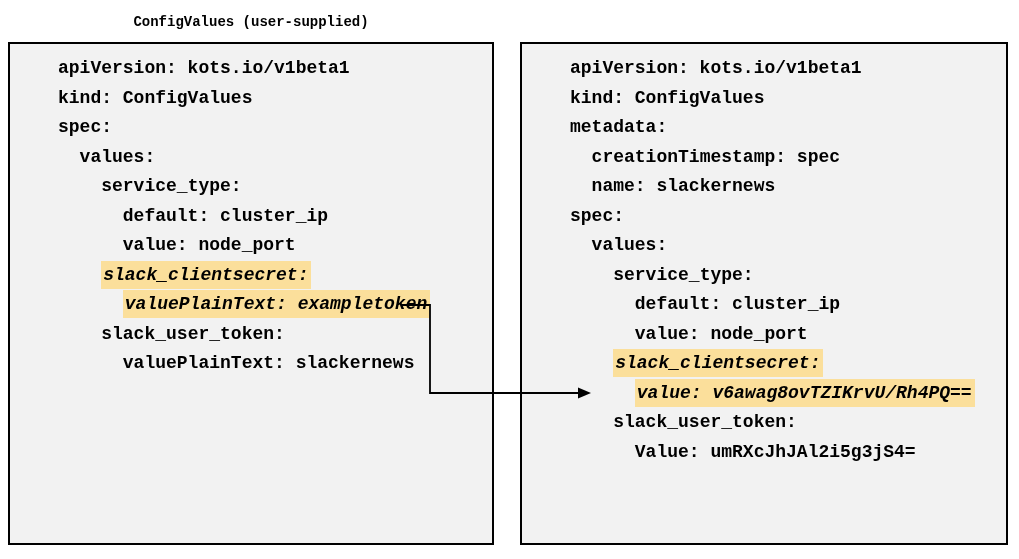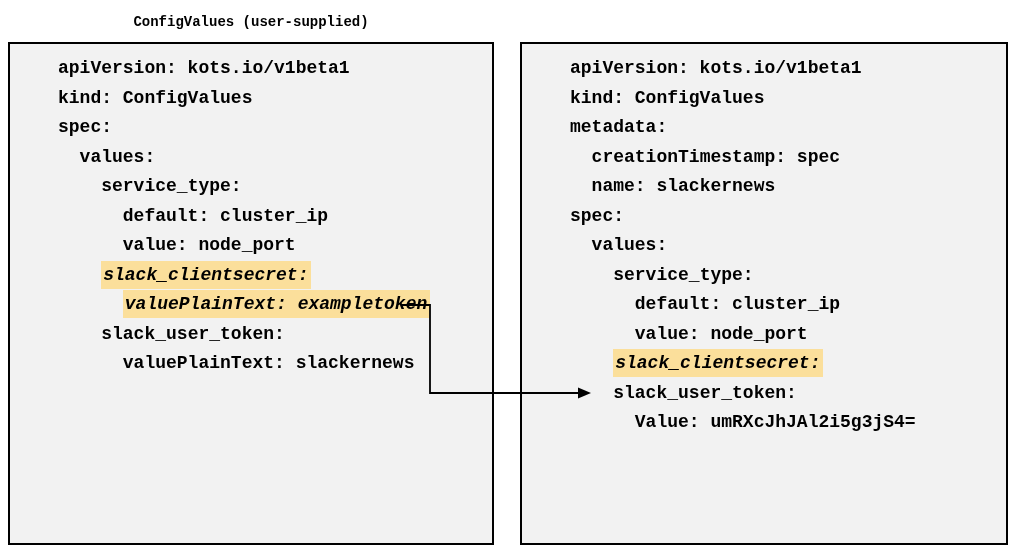--- a/index.html
+++ b/index.html
@@ -92,20 +92,21 @@
         <div class="line"><span>kind: ConfigValues</span></div>
         <div class="line"><span>metadata:</span></div>
         <div class="line">  <span>creationTimestamp: spec</span></div>
         <div class="line">  <span>name: slackernews</span></div>
         <div class="line"><span>spec:</span></div>
         <div class="line">  <span>values:</span></div>
         <div class="line">    <span>service_type:</span></div>
         <div class="line">      <span>default: cluster_ip</span></div>
         <div class="line">      <span>value: node_port</span></div>
         <div class="line">    <span class="hl">slack_clientsecret:</span></div>
+        <div class="line">      <span class="hl">value: v6awag8ovTZIKrvU/Rh4PQ==</span></div>
         <div class="line">    <span>slack_user_token:</span></div>
         <div class="line">      <span>Value: umRXcJhJAl2i5g3jS4=</span></div>
       </div>
   </div>
 
   <svg class="arrow-overlay" viewBox="0 0 1019 559" xmlns="http://www.w3.org/2000/svg">
     <path d="M 401 305 L 430 305 L 430 393 L 578 393" fill="none" stroke="#000000" stroke-width="1.8"></path>
     <polygon points="591,393 578,387.5 578,398.5" fill="#000000"></polygon>
   </svg>
 

